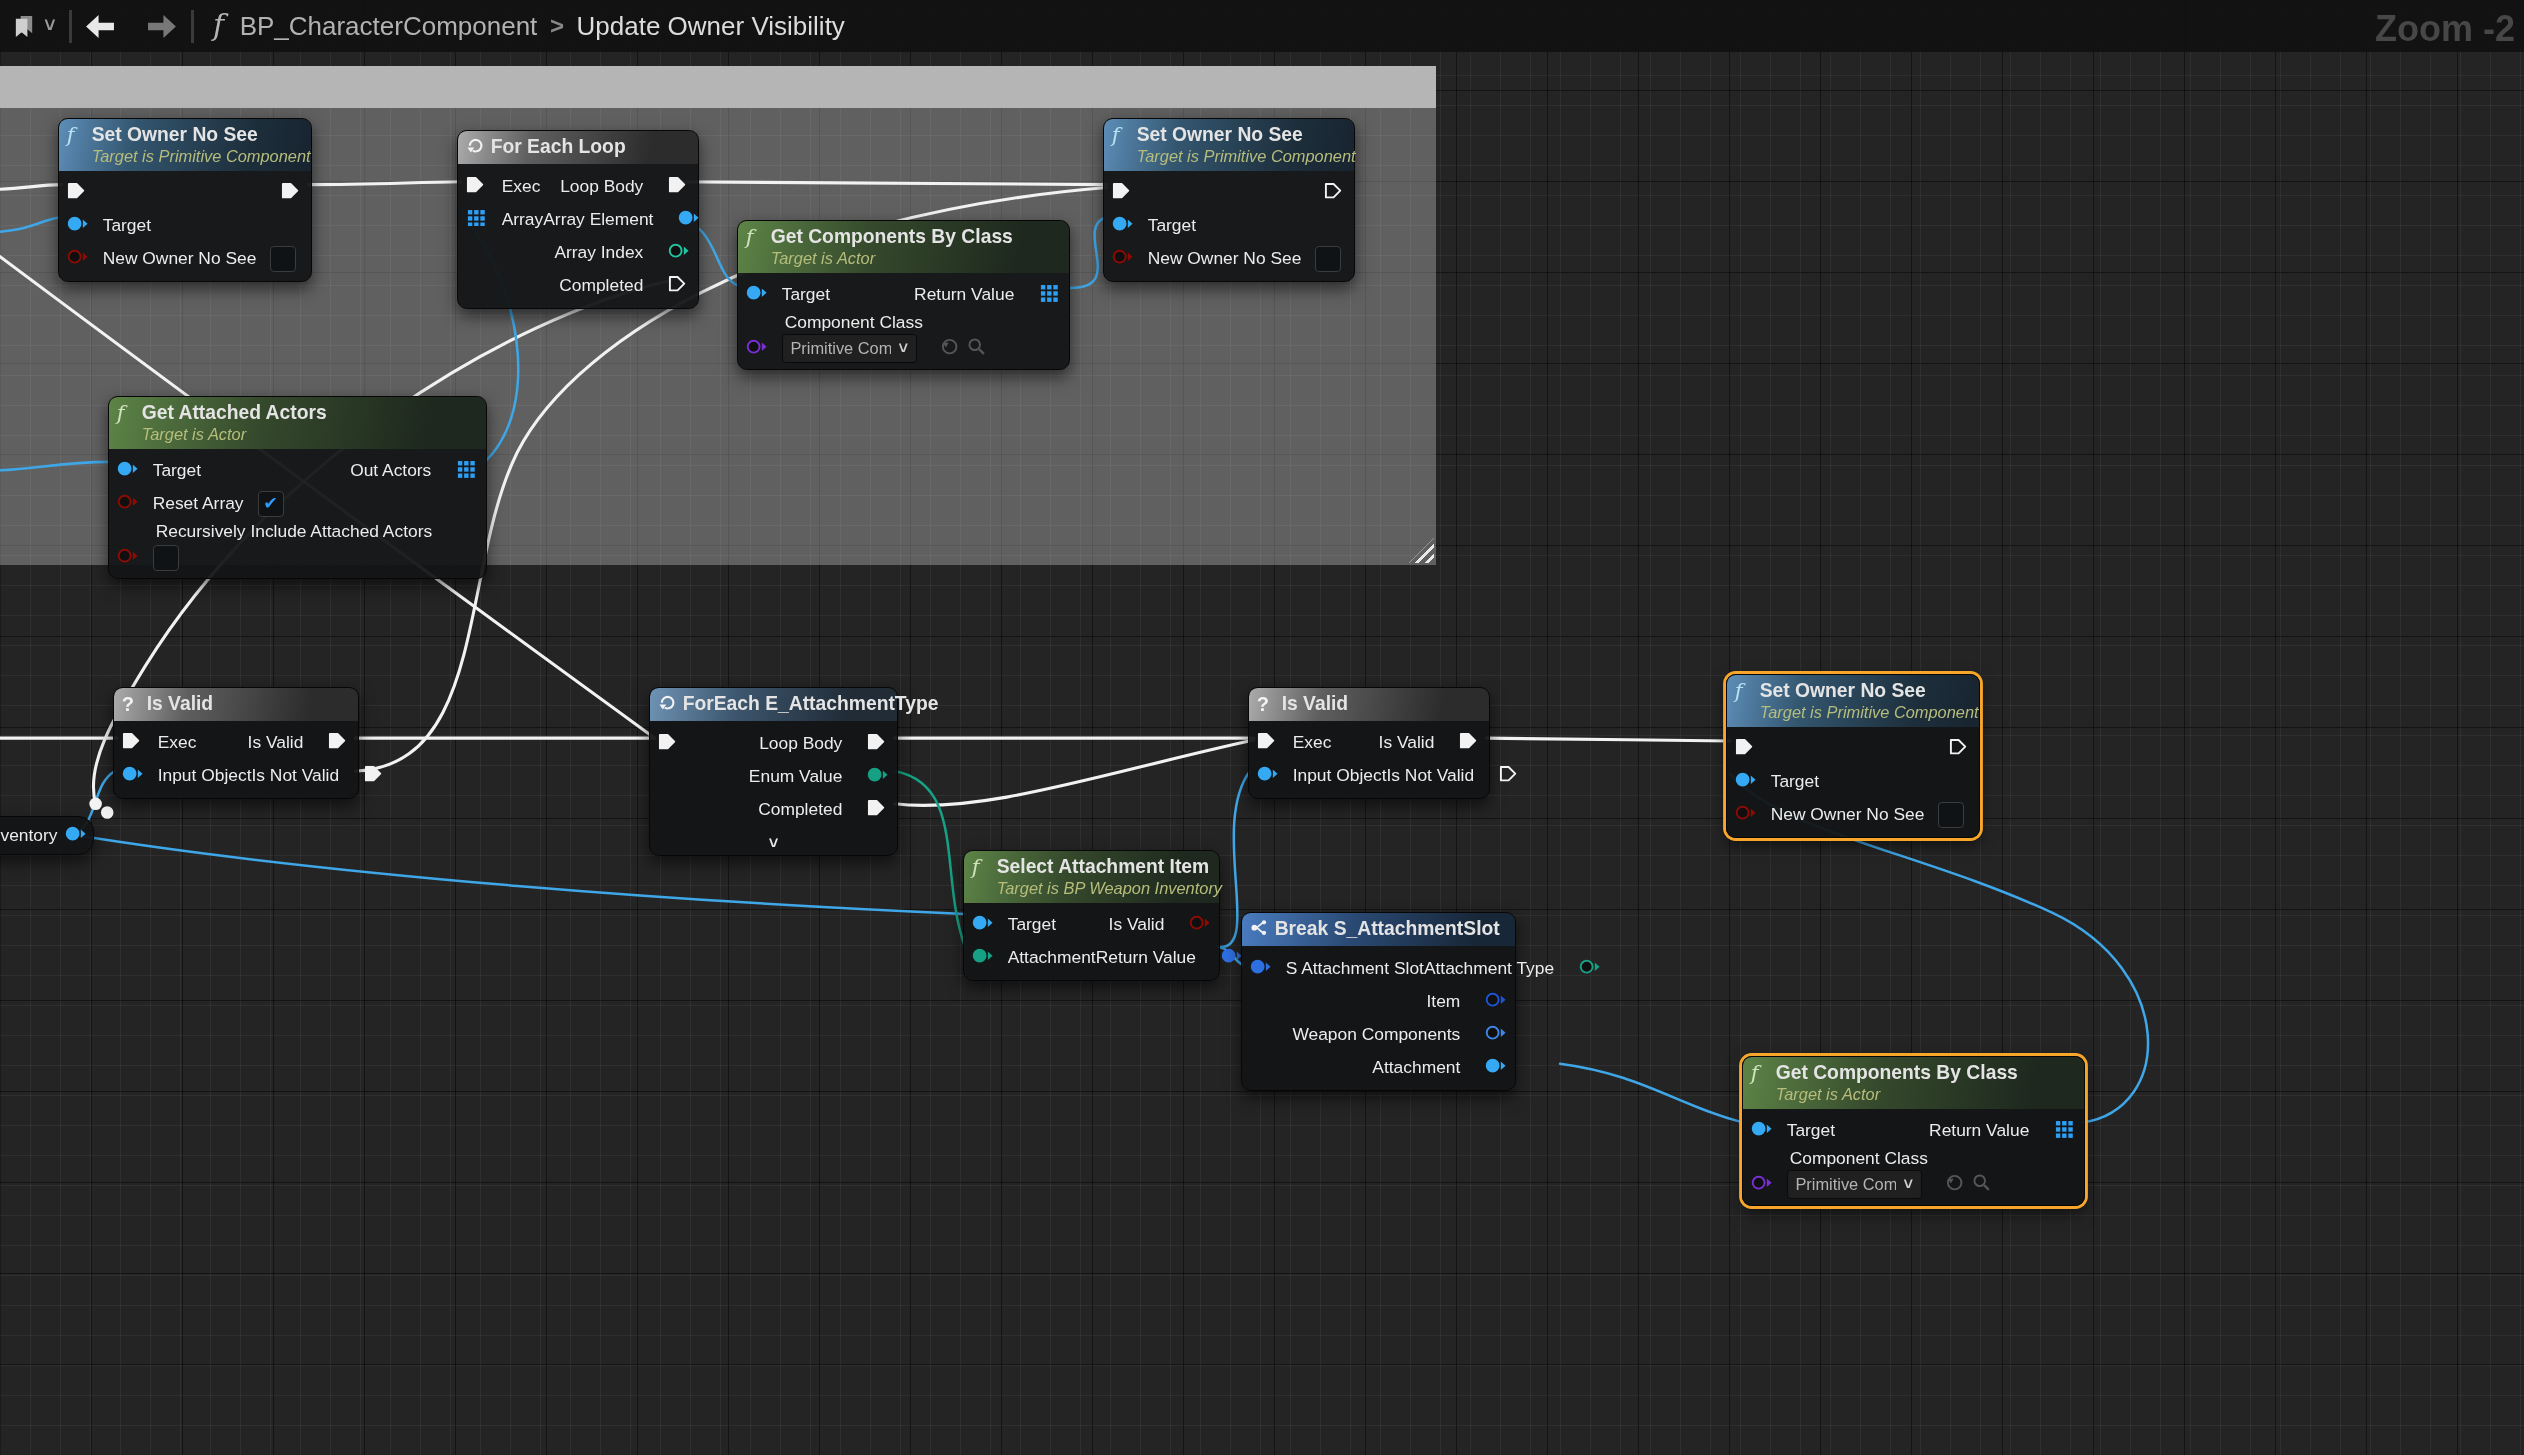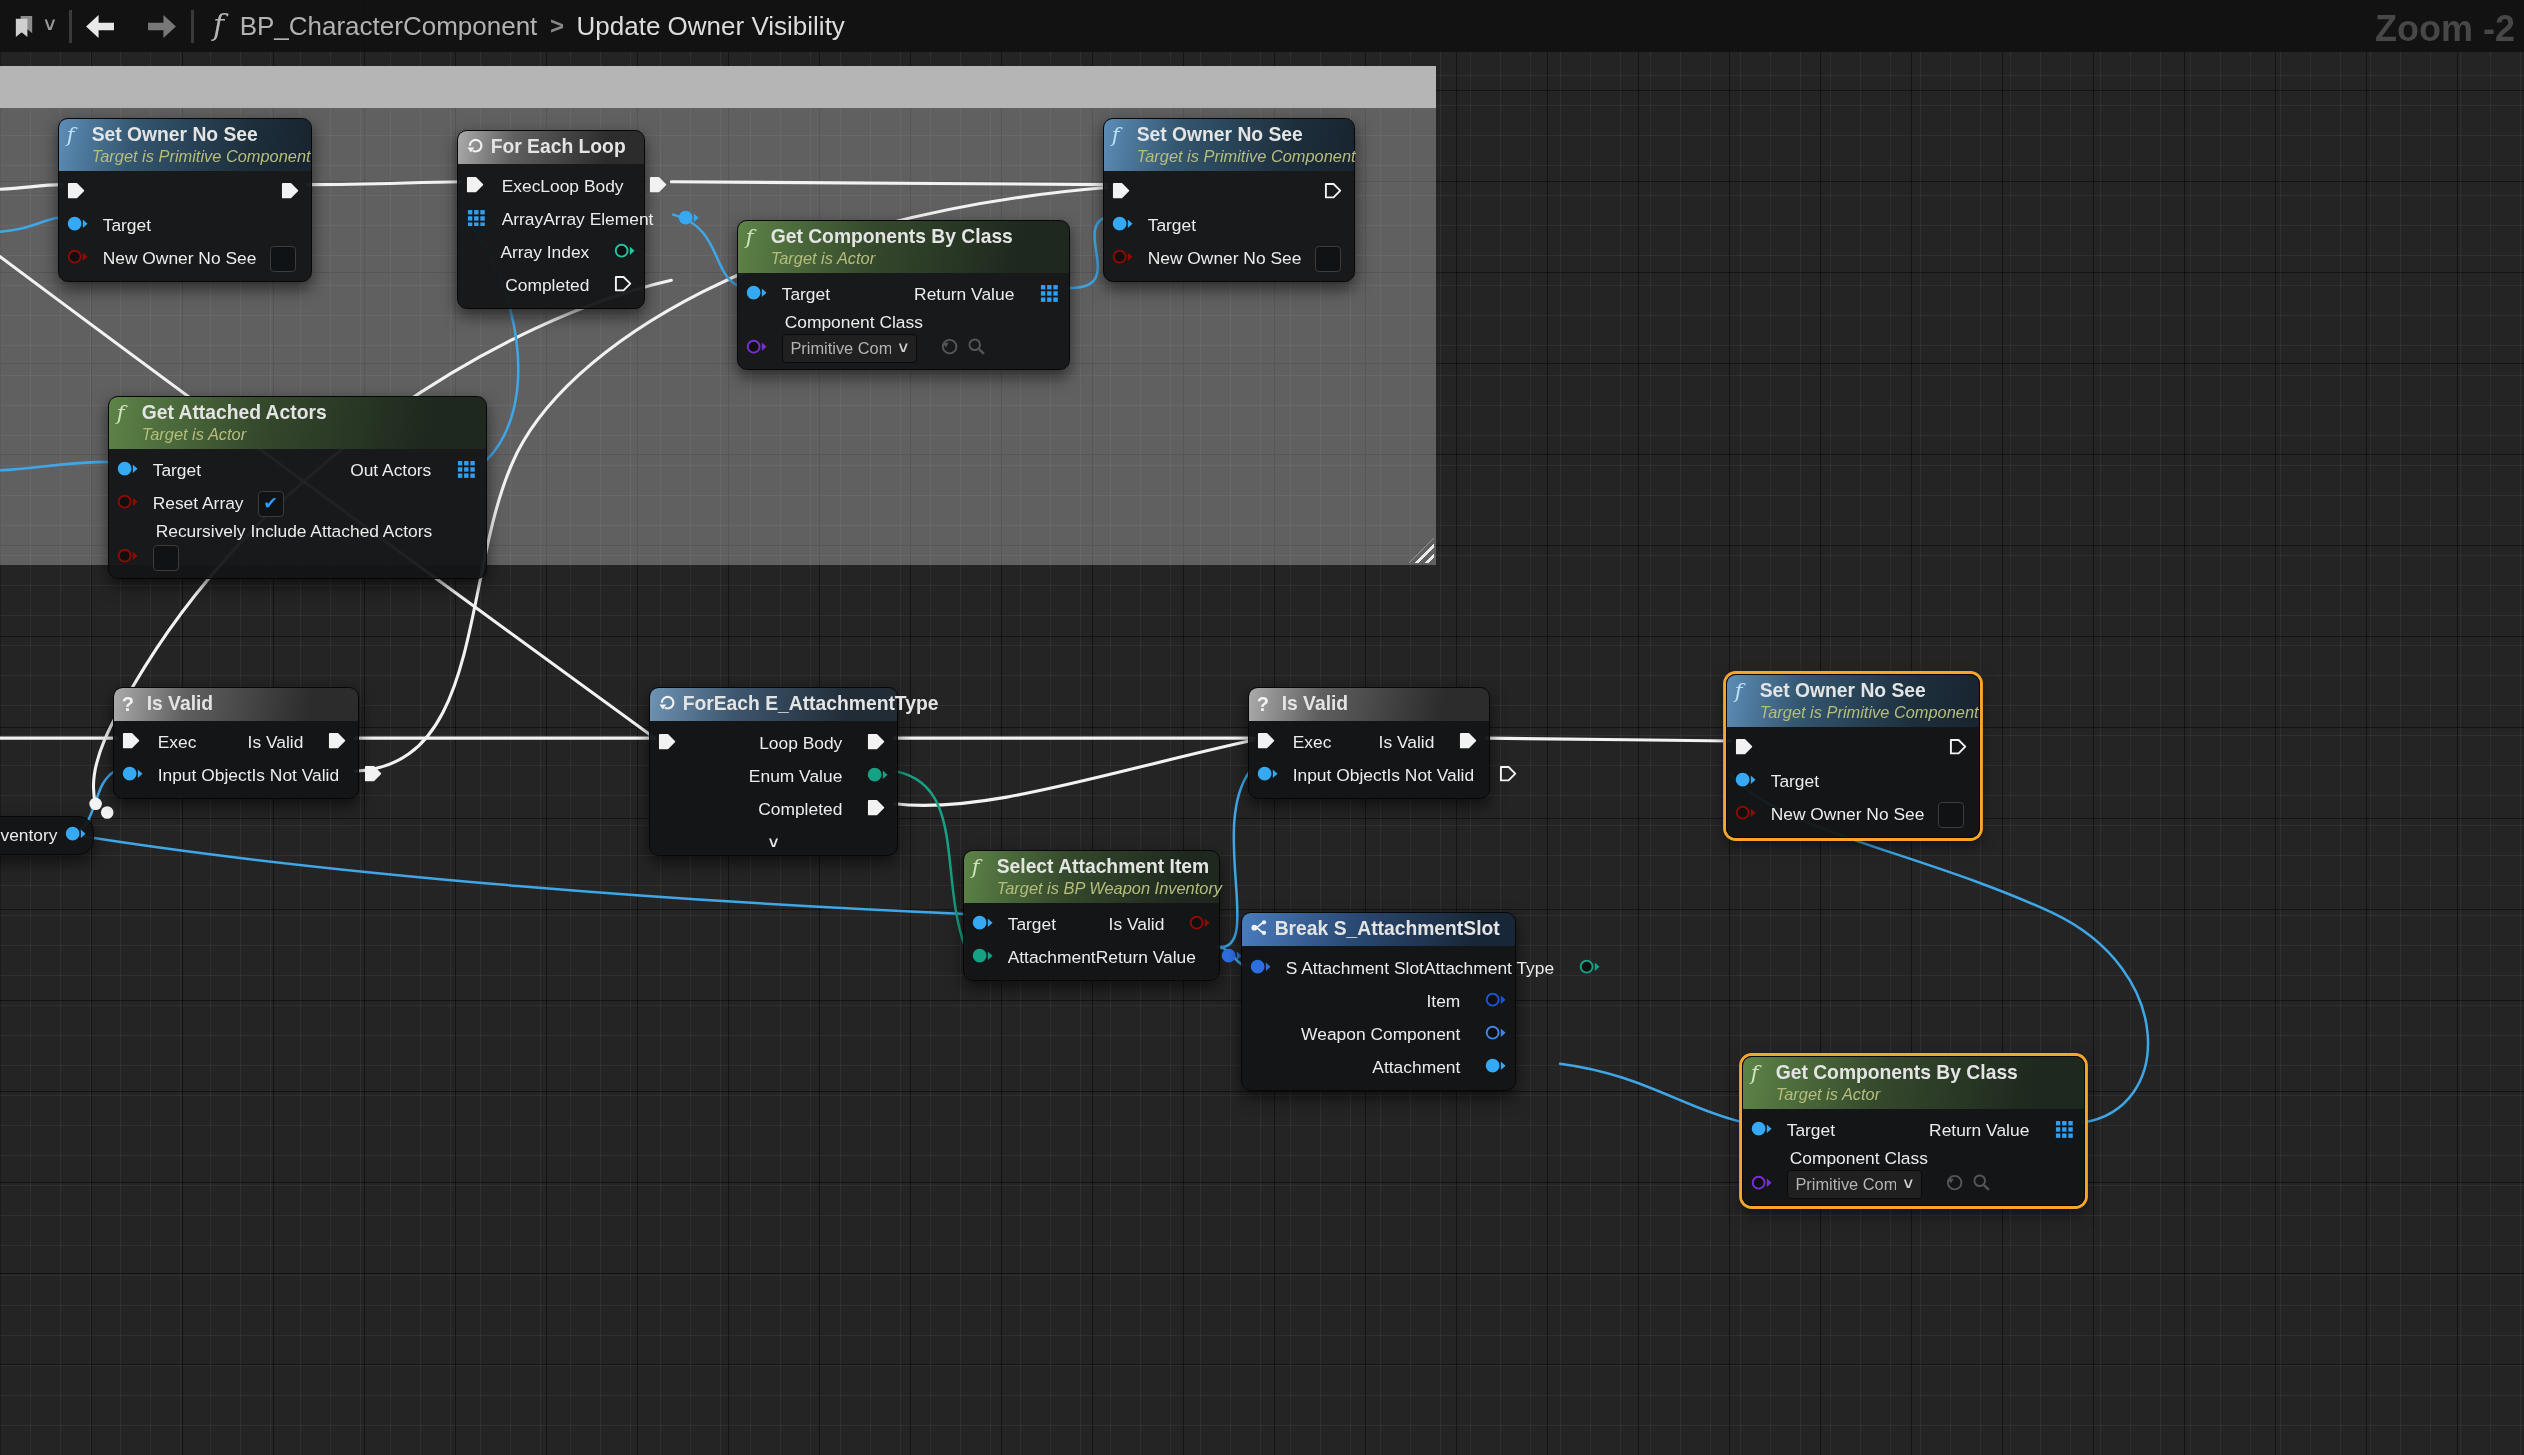--- a/index.html
+++ b/index.html
@@ -143,21 +143,21 @@
               <span class="pin"><svg width="22" height="17.4" viewBox="0 0 23 18">
                   <circle cx="8" cy="9" r="6.2" fill="#100f0f" stroke="#8e0b04" stroke-width="2"></circle>
                   <polygon points="16.5,4.5 21.5,9 16.5,13.5" fill="#8e0b04"></polygon>
                 </svg></span>
               <span class="plabel">New Owner No See</span>
               <span class="cb"></span>
             </span>
           </div>
         </div>
       </div>
-      <div class="node" style="left: 457px; top: 130px; width: 188px;">
+      <div class="node" style="left: 457px; top: 130px; width: 242px;">
         <div class="hdr hdr-macro">
           <span class="hicon"><svg width="19.3" height="19.3" viewBox="0 0 20 20">
               <path d="M4,10 a6,6 0 1 1 3,5.2" fill="none" stroke="#f2f2f2" stroke-width="2.2"></path>
               <polygon points="1.5,12 8.5,12 5,17" fill="#f2f2f2"></polygon>
             </svg></span>
           <div>
             <div class="htitle">For Each Loop</div>
           </div>
         </div>
         <div class="nbody">
@@ -578,21 +578,21 @@
             <span class="outg">
               <span class="plabel">Item</span>
               <span class="pin"><svg width="22" height="17.4" viewBox="0 0 23 18">
                   <circle cx="8" cy="9" r="6.2" fill="#100f0f" stroke="#1d55d6" stroke-width="2"></circle>
                   <polygon points="16.5,4.5 21.5,9 16.5,13.5" fill="#1d55d6"></polygon>
                 </svg></span>
             </span>
           </div>
           <div class="row">
             <span class="outg">
-              <span class="plabel">Weapon Component</span>
+              <span class="plabel">Weapon Components</span>
               <span class="pin"><svg width="22" height="17.4" viewBox="0 0 23 18">
                   <circle cx="8" cy="9" r="6.2" fill="#100f0f" stroke="#3f86e8" stroke-width="2"></circle>
                   <polygon points="16.5,4.5 21.5,9 16.5,13.5" fill="#3f86e8"></polygon>
                 </svg></span>
             </span>
           </div>
           <div class="row">
             <span class="outg">
               <span class="plabel">Attachment</span>
               <span class="pin"><svg width="22" height="17.4" viewBox="0 0 23 18">

